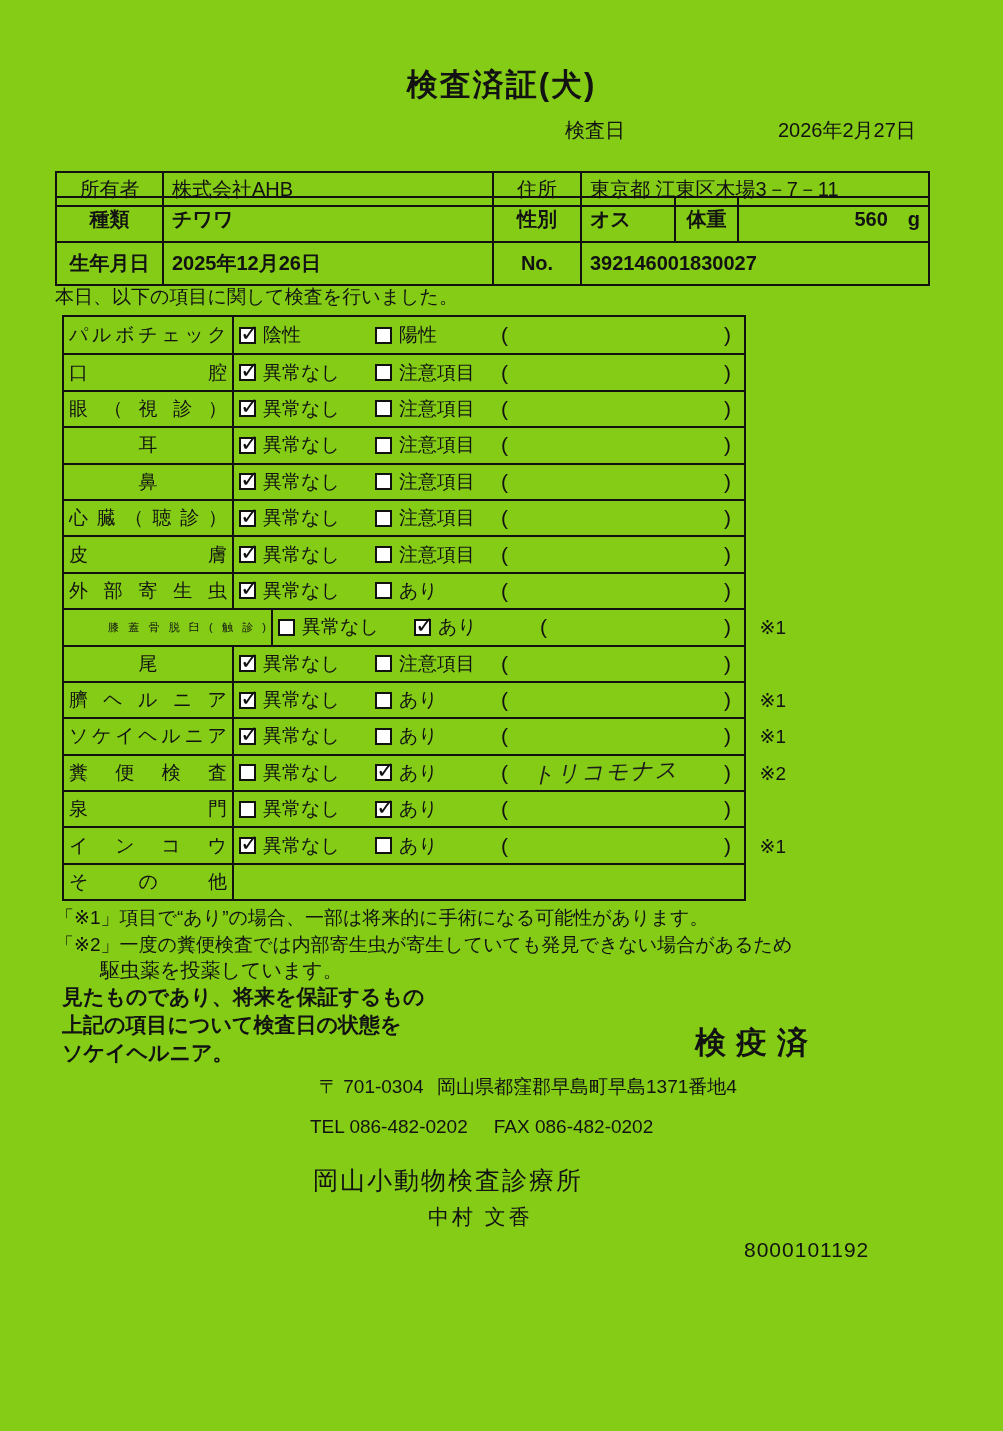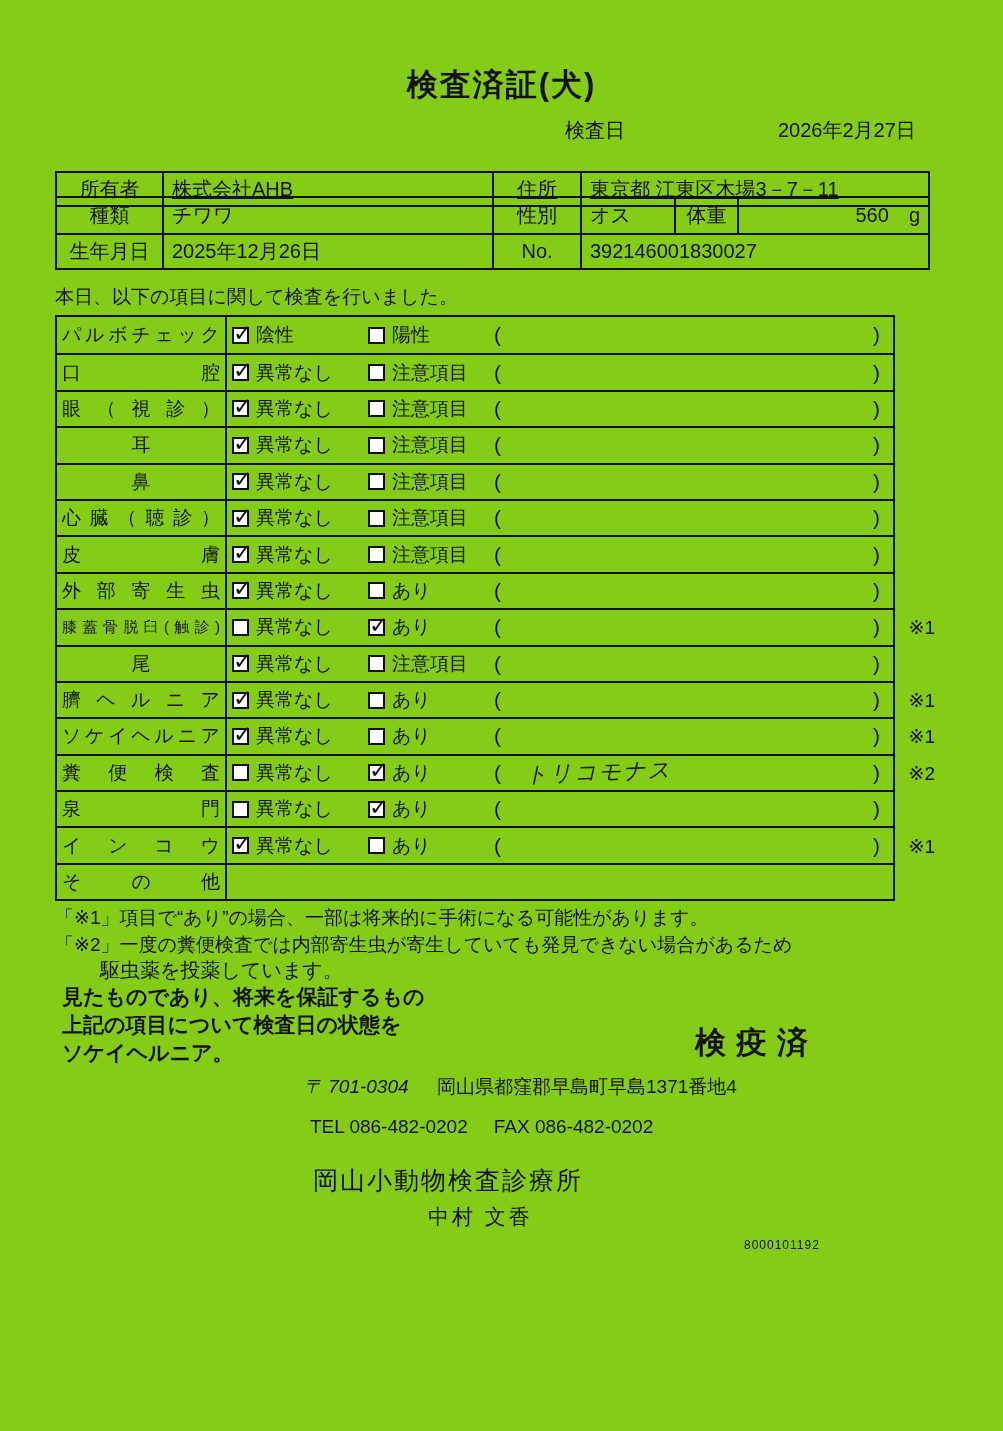--- a/index.html
+++ b/index.html
@@ -24,52 +24,52 @@
 
   
   .tableA {
     position:absolute; left:55px; top:147px; width:875px; height:36px;
     display:grid; grid-template-columns:105px 330px 88px 352px;
     border:2px solid #111;
     margin-top:24px;
   }
   .cell { display:flex; align-items:center; font-size:20px; padding:0 8px; overflow:hidden; }
   .cell.lab { justify-content:center; padding:0 2px; }
-  .tableA .cell + .cell { border-left:2px solid #111;text-decoration:underline; }
+  .tableA .cell + .cell { border-left:2px solid #111; }
 
   
   .tableB {
     position:absolute; left:55px; top:196px; width:875px;
     border:2px solid #111;
   }
-  .tb-row { display:grid; height:35px; }
+  .tb-row { display:grid; height:43px;font-weight:bold; }
   .tb-row1 { grid-template-columns:105px 330px 88px 94px 63px 195px; }
   .tb-row2 { grid-template-columns:105px 330px 88px 352px; border-top:2px solid #111; }
   .tb-row .cell + .cell { border-left:2px solid #111; }
   .weight-cell { display:flex; justify-content:flex-end; align-items:center; gap:20px; padding:0 12px 0 8px; font-size:20px; }
 
   .intro { position:absolute; left:55px; top:284px; font-size:19px; }
 
   
   .insp {
-    position:absolute; left:55px; top:315px; width:840px;
+    position:absolute; left:62px; top:315px; width:684px;
     border:2px solid #111;
   }
   .irow { position:relative; display:flex; height:36.4px; }
   .irow + .irow { border-top:2px solid #111; }
   .ilabel {
     width:170px; flex:none;
     border-right:2px solid #111;
     padding:0 5px;
     display:flex; align-items:center;
     font-size:19px;
   }
   .ilabel span { display:block; width:100%; text-align:justify; text-align-last:justify; text-justify:inter-character; }
   .ilabel.center span { text-align:center; text-align-last:center; }
-  .ilabel.small { font-size:15px; }
+  .ilabel.small { font-size:11px;margin-left:39px; }
   .icontent { position:relative; flex:1; }
   .icontent > * { position:absolute; top:50%; transform:translateY(-50%); }
   .opt { display:flex; align-items:center; gap:7px; font-size:19px; white-space:nowrap; }
   .opt.o1 { left:5px; }
   .opt.o2 { left:141px; }
   .popen { left:267px; font-size:21px; }
   .pclose { right:13px; font-size:21px; }
   .hand {
     left:298px; font-size:22px; font-style:italic; color:#1c1c1c;
     transform:translateY(-52%) rotate(-2deg);
@@ -92,26 +92,26 @@
   .fn3 { position:absolute; left:100px; top:957px; font-size:20px;text-align:center; }
 
   .disclaimer {
     position:absolute; left:62px; top:983px;
     font-size:21px; font-weight:700; line-height:28px;
   }
   .stamp {
     position:absolute; left:695px; top:1022px;
     font-size:31px; font-weight:600; letter-spacing:10px;
   }
-  .addr-postal { position:absolute; left:304px; top:1074px; font-size:19px;font-style:italic; }
+  .addr-postal { position:absolute; left:319px; top:1074px; font-size:19px; }
   .addr-main   { position:absolute; left:437px; top:1074px; font-size:19px; }
   .telfax { position:absolute; left:310px; top:1116px; font-size:19px; display:flex; gap:26px; }
   .clinic-name { position:absolute; left:313px; top:1164px; font-size:25px; letter-spacing:2px; }
   .clinic-rep  { position:absolute; left:428px; top:1203px; font-size:21px; letter-spacing:3px; }
-  .serial { position:absolute; left:744px; top:1238px; font-size:12px; letter-spacing:1px; }
+  .serial { position:absolute; left:744px; top:1238px; font-size:21px; letter-spacing:1px; }
 </style>
 </head>
 <body>
 
 <div class="page">
 
   <h1 class="title">検査済証(犬)</h1>
 
   <span class="date-label">検査日</span>
   <span class="date-value">2026年2月27日</span>

